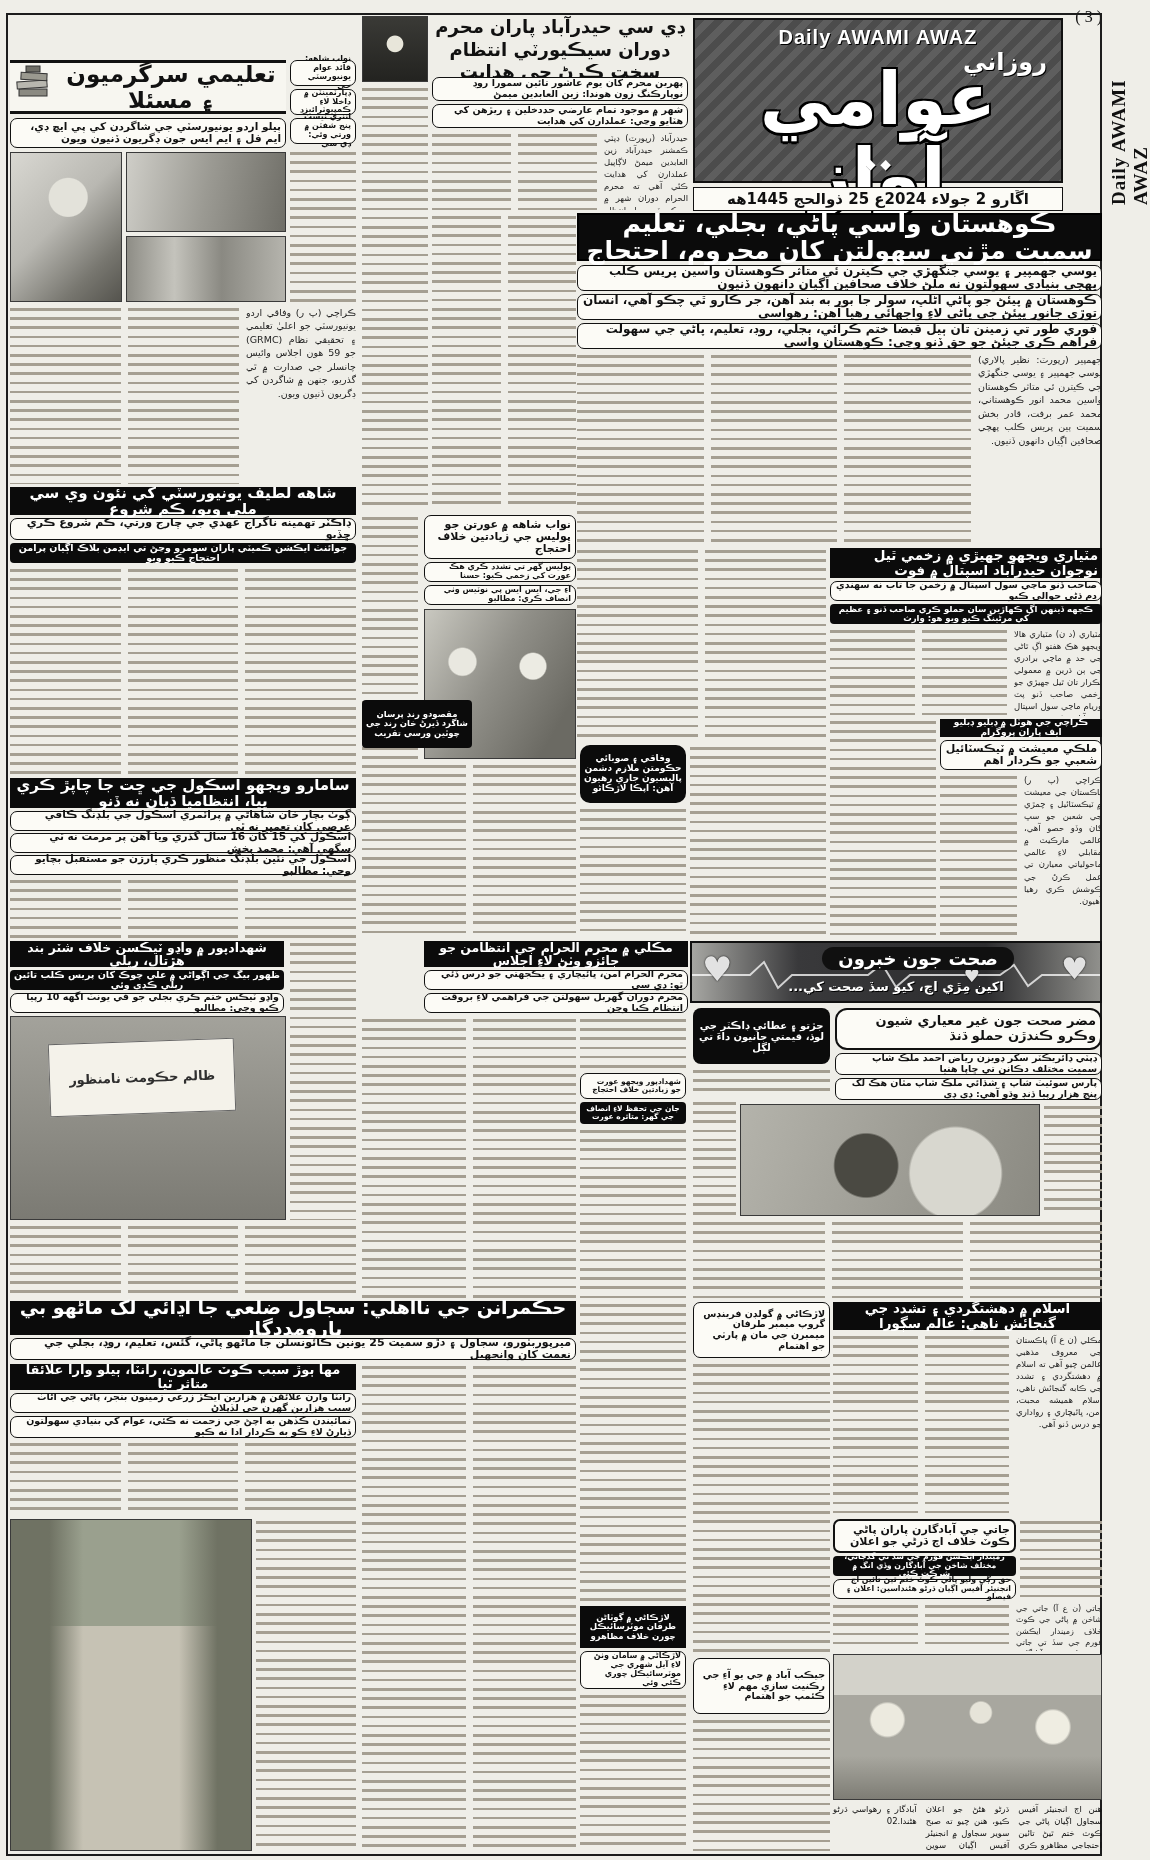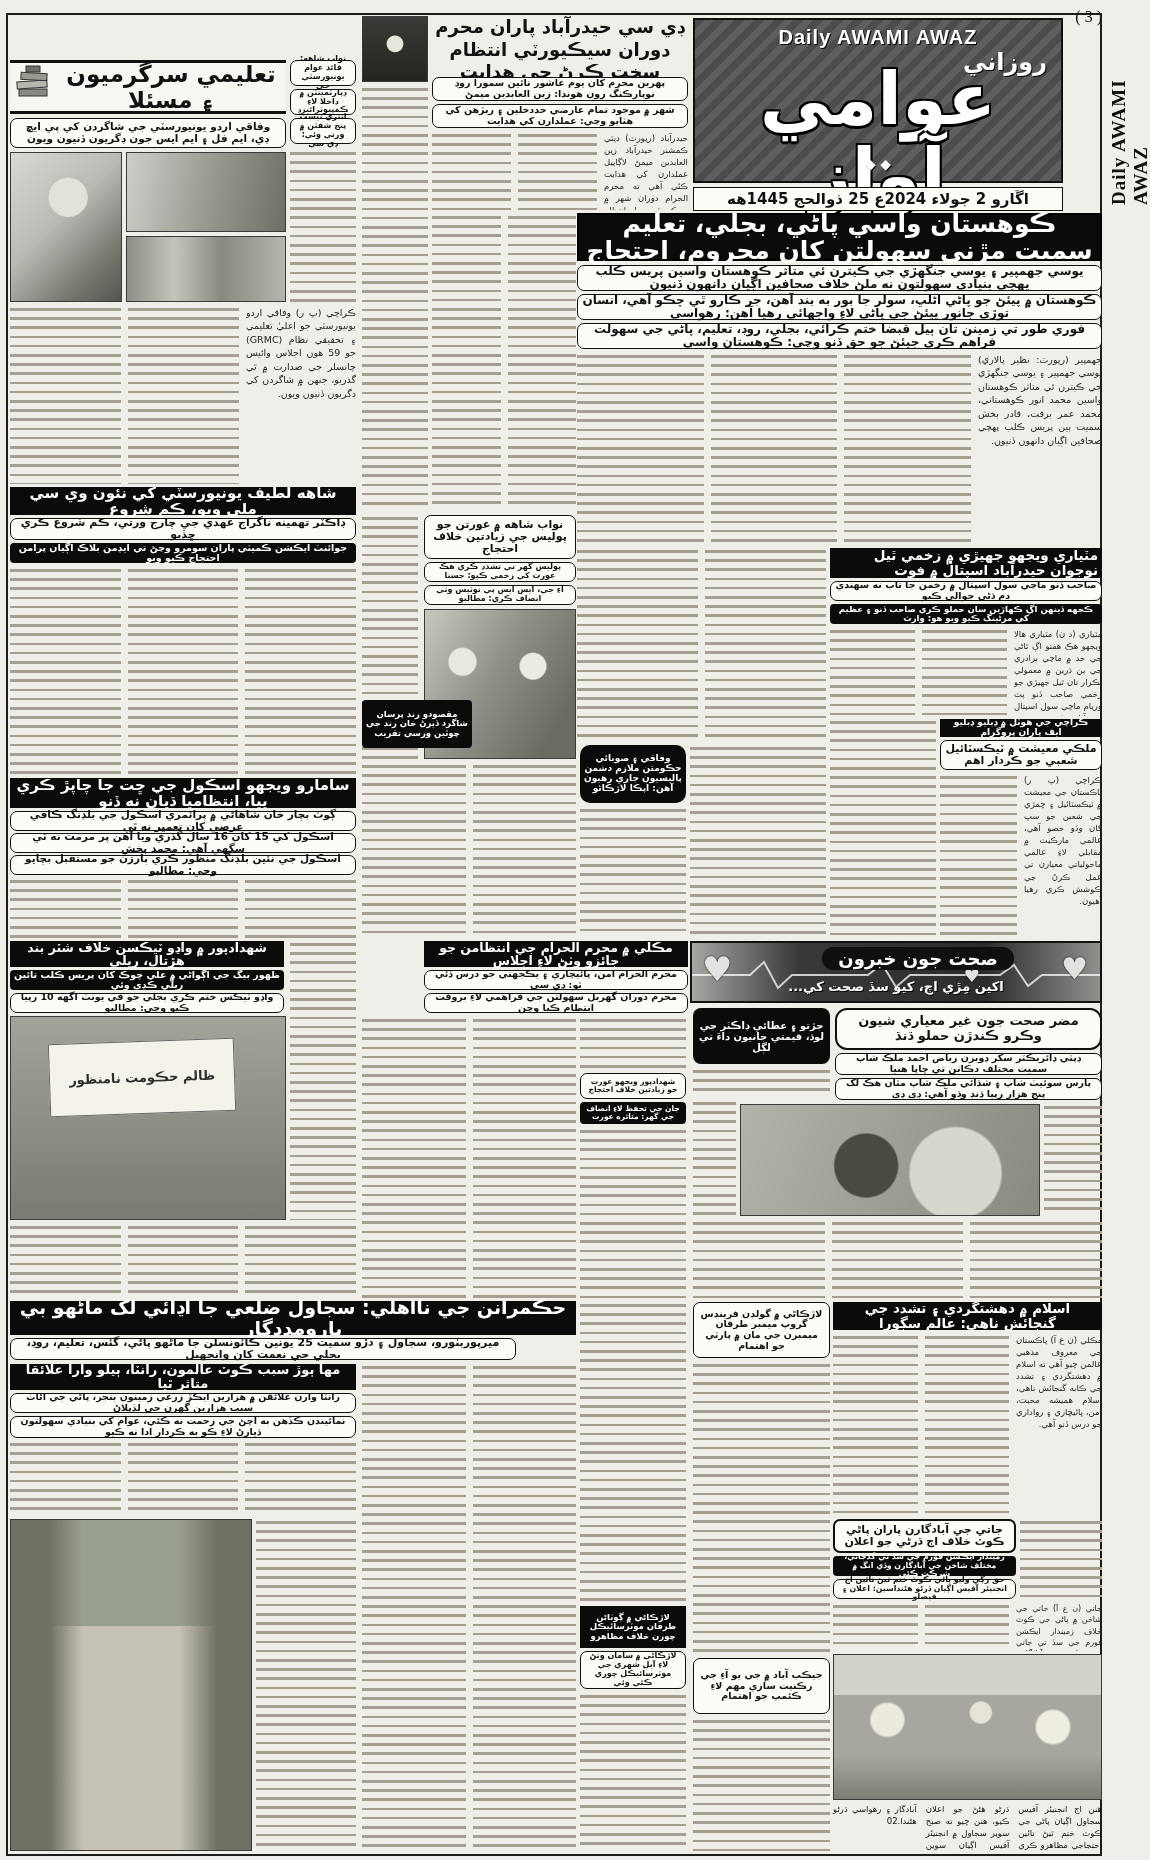--- a/index.html
+++ b/index.html
@@ -1,21 +1,21 @@
 <!DOCTYPE html>
 <html lang="sd"><head>
 <meta charset="utf-8">
 <style>
   html,body{margin:0;padding:0;}
   body{width:1150px;height:1860px;position:relative;background:#efeee8;font-family:"DejaVu Sans",sans-serif;color:#111;overflow:hidden;}
   .abs{position:absolute;box-sizing:border-box;}
   .rtl{direction:rtl;}
   .frame{border:2px solid #1c1c1c;}
   .band{background:#0b0b0b;color:#fff;font-weight:bold;display:flex;align-items:center;justify-content:center;text-align:center;line-height:1.08;padding:1px 4px;}
-  .obar{background:#fcfbf6;border:1.6px solid #111;font-weight:bold;display:flex;align-items:center;justify-content:center;text-align:center;line-height:1.12;border-radius:7px;padding:0 4px;}
+  .obar{background:#fcfbf6;border:1.6px solid #111;font-weight:bold;display:flex;align-items:center;justify-content:center;text-align:right;line-height:1.12;border-radius:7px;padding:0 4px;}
   .bbar{background:#0b0b0b;color:#fff;font-weight:bold;display:flex;align-items:center;justify-content:center;text-align:center;line-height:1.1;border-radius:4px;padding:0 4px;}
   .cols{display:flex;flex-direction:row-reverse;gap:7px;}
   .col{flex:1;background:repeating-linear-gradient(to bottom,rgba(0,0,0,0) 0 2px,#a59f92 2px 4.6px,rgba(0,0,0,0) 4.6px 9.2px);}
   .lead{font-size:9.5px;line-height:1.42;text-align:justify;color:#1d1d1d;overflow:hidden;direction:rtl;}
   .photo{border:1px solid #3a3a3a;}
   .masthead{background:repeating-linear-gradient(135deg,#4c4c4c 0 7px,#5e5e5e 7px 14px);border:2px solid #111;}
   .callig{color:#fff;font-weight:bold;text-shadow:0 0 2px #000,2px 2px 0 #000,-2px 2px 0 #000,2px -2px 0 #000,-2px -2px 0 #000,0 3px 0 #000;}
   .vbrand{writing-mode:vertical-rl;transform:rotate(180deg);font-family:"Liberation Serif",serif;font-weight:bold;font-size:19px;letter-spacing:1px;}
   .hbanner{background:linear-gradient(90deg,#a6a6a2,#39393b 26%,#2c2c2e 72%,#90908c);border:2px solid #111;overflow:hidden;}
   .pill{background:#101010;color:#fff;font-weight:bold;border-radius:14px;padding:1px 16px;}
@@ -42,21 +42,21 @@
   <span style="margin:0 4px;">
     <svg width="38" height="40" viewBox="0 0 38 40">
         <rect x="5" y="24" width="28" height="7" fill="#8b8a82" stroke="#333"></rect>
         <rect x="3" y="16" width="30" height="7" fill="#b8b7af" stroke="#333" transform="rotate(-4 18 19)"></rect>
         <rect x="7" y="8" width="26" height="7" fill="#9a998f" stroke="#333" transform="rotate(3 20 11)"></rect>
         <rect x="12" y="1" width="14" height="6" fill="#6f6e66" stroke="#333"></rect>
       </svg>
   </span>
   <span class="rtl" style="flex:1;text-align:center;font-weight:bold;font-size:23px;">تعليمي سرگرميون ۽ مسئلا</span>
 </div>
-<div class="abs obar rtl" style="left:10px;top:118px;width:276px;height:30px;font-size:10.5px;">وفاقي اردو يونيورسٽي جي شاگردن کي پي ايڇ ڊي، ايم فل ۽ ايم ايس جون ڊگريون ڏنيون ويون</div>
+<div class="abs obar rtl" style="left:10px;top:118px;width:276px;height:30px;font-size:10.5px;">ٻيلو اردو يونيورسٽي جي شاگردن کي پي ايڇ ڊي، ايم فل ۽ ايم ايس جون ڊگريون ڏنيون ويون</div>
 <div class="abs photo" style="left:10px;top:152px;width:112px;height:150px;background:radial-gradient(circle at 52% 30%,#e3e2da 0 16%,rgba(0,0,0,0) 17%),linear-gradient(135deg,#d9d8d2,#b9b8b2 45%,#77766f 78%,#55544e);"></div>
 <div class="abs photo" style="left:126px;top:152px;width:160px;height:80px;background:linear-gradient(100deg,#cfcec8,#9b9a93 50%,#6f6e67);"></div>
 <div class="abs photo" style="left:126px;top:236px;width:160px;height:66px;background:linear-gradient(90deg,#8e8d86,#c4c3bc 30%,#8a8982 60%,#b5b4ad);"></div>
 
 <div class="abs obar rtl" style="left:290px;top:60px;width:66px;height:26px;font-size:8px;">نواب شاهه: قائد عوام يونيورسٽي جي</div>
 <div class="abs obar rtl" style="left:290px;top:89px;width:66px;height:26px;font-size:8px;">ڊپارٽمينٽن ۾ داخلا لاءِ ڪمپيوٽرائيزڊ</div>
 <div class="abs obar rtl" style="left:290px;top:118px;width:66px;height:26px;font-size:8px;">انٽري ٽيسٽ پنج شفٽن ۾ ورتي وئي: ڊي سي</div>
 <div class="abs col" style="left:290px;top:150px;width:66px;height:152px;"></div>
 
 <div class="abs cols" style="left:10px;top:306px;width:346px;height:178px;">
@@ -91,21 +91,21 @@
   <div class="abs rtl" style="left:14%;top:12%;width:68%;height:36%;background:#f4f2ea;border:1px solid #666;display:flex;align-items:center;justify-content:center;font-weight:bold;font-size:13px;color:#2f2f2f;transform:rotate(-2deg);text-align:center;">ظالم حڪومت نامنظور</div>
 </div>
 <div class="abs col" style="left:290px;top:941px;width:66px;height:279px;"></div>
 <div class="abs cols" style="left:10px;top:1224px;width:346px;height:74px;">
     <div class="col"></div>
     <div class="col"></div>
     <div class="col"></div>
   </div>
 
 <div class="abs band rtl" style="left:10px;top:1301px;width:566px;height:34px;font-size:19px;">حڪمرانن جي نااهلي: سجاول ضلعي جا اڍائي لک ماڻهو بي يارومددگار</div>
-<div class="abs obar rtl" style="left:10px;top:1338px;width:506px;height:22px;font-size:11px;">ميرپوربٺورو، سجاول ۽ دڙو سميت 25 يونين ڪائونسلن جا ماڻهو پاڻي، گئس، تعليم، روڊ، بجلي جي نعمت کان وانجهيل</div>
+<div class="abs obar rtl" style="left:10px;top:1338px;width:566px;height:22px;font-size:11px;">ميرپوربٺورو، سجاول ۽ دڙو سميت 25 يونين ڪائونسلن جا ماڻهو پاڻي، گئس، تعليم، روڊ، بجلي جي نعمت کان وانجهيل</div>
 <div class="abs cols" style="left:362px;top:1364px;width:214px;height:487px;">
     <div class="col"></div>
     <div class="col"></div>
   </div>
 
 <div class="abs band rtl" style="left:10px;top:1364px;width:346px;height:26px;font-size:13px;">مها ٻوڙ سبب ڪوٽ عالمون، رانٽا، ٻيلو وارا علائقا متاثر ٿيا</div>
 <div class="abs obar rtl" style="left:10px;top:1393px;width:346px;height:20px;font-size:9.5px;">رانٽا وارن علائقن ۾ هزارين ايڪڙ زرعي زمينون بنجر، پاڻي جي اڻاٺ سبب هزارين گهرن جي لڏپلاڻ</div>
 <div class="abs obar rtl" style="left:10px;top:1416px;width:346px;height:22px;font-size:9.5px;">نمائيندن ڪڏهن به اچڻ جي زحمت نه ڪئي، عوام کي بنيادي سهولتون ڏيارڻ لاءِ ڪو به ڪردار ادا نه ڪيو</div>
 <div class="abs cols" style="left:10px;top:1441px;width:346px;height:74px;">
     <div class="col"></div>

